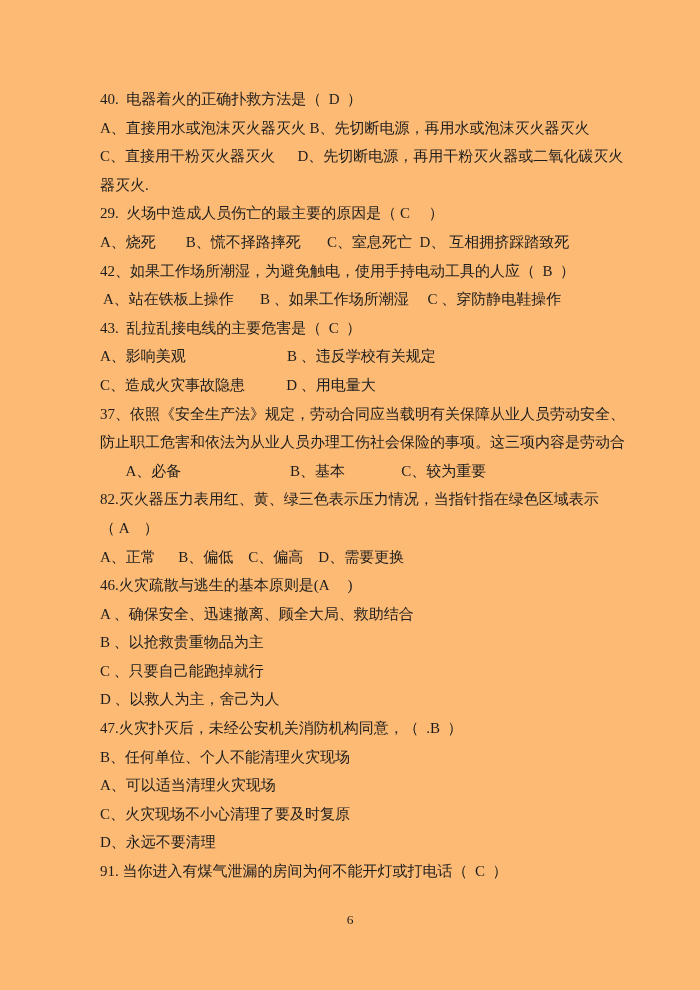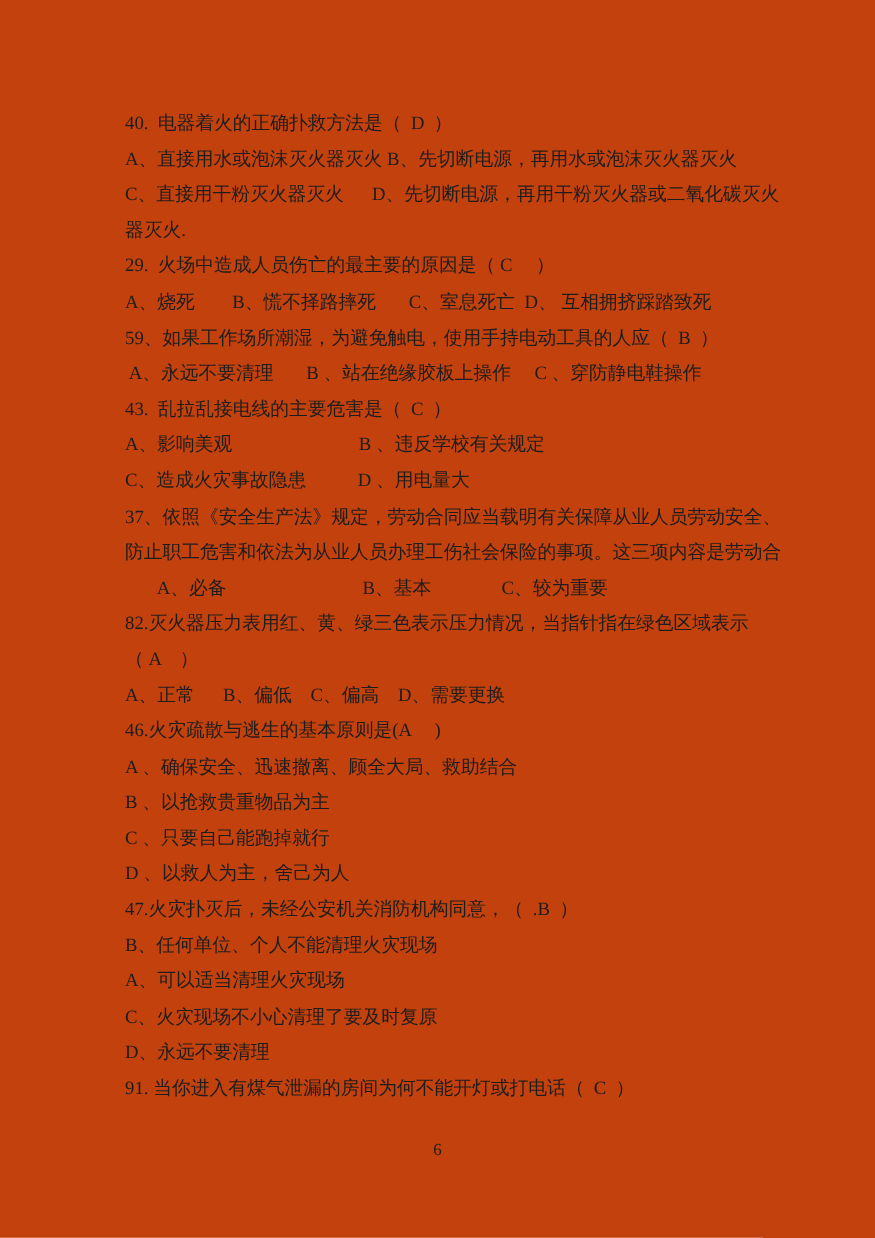--- a/index.html
+++ b/index.html
@@ -5,21 +5,21 @@
   html, body { margin: 0; padding: 0; }
   body {
     width: 700px;
     height: 990px;
     background: #ffffff;
   }
   .page {
     position: relative;
     width: 700px;
     height: 990px;
-    background: #c2410c;
+    background: #fdba74;
     font-family: "Liberation Serif", "DejaVu Serif", serif;
     color: #1d1d1d;
     overflow: hidden;
   }
   .content {
     position: absolute;
     left: 100px;
     top: 85px;
     width: 522px;
   }
@@ -53,22 +53,22 @@
       <div class="line">C、直接用干粉灭火器灭火      D、先切断电源，再用干粉灭火器或二氧化碳灭火</div>
       <div class="line">器灭火.</div>
     </div>
 
     <div>
       <div class="line">29.  火场中造成人员伤亡的最主要的原因是（ C     ）</div>
       <div class="line">A、烧死        B、慌不择路摔死       C、室息死亡  D、 互相拥挤踩踏致死</div>
     </div>
 
     <div>
-      <div class="line">59、如果工作场所潮湿，为避免触电，使用手持电动工具的人应（  B  ）</div>
-      <div class="line"> A、永远不要清理       B 、站在绝缘胶板上操作     C 、穿防静电鞋操作</div>
+      <div class="line">42、如果工作场所潮湿，为避免触电，使用手持电动工具的人应（  B  ）</div>
+      <div class="line"> A、站在铁板上操作       B 、如果工作场所潮湿     C 、穿防静电鞋操作</div>
     </div>
 
     <div>
       <div class="line">43.  乱拉乱接电线的主要危害是（  C  ）</div>
       <div class="line">A、影响美观                           B 、违反学校有关规定</div>
       <div class="line">C、造成火灾事故隐患           D 、用电量大</div>
     </div>
 
     <div>
       <div class="line">37、依照《安全生产法》规定，劳动合同应当载明有关保障从业人员劳动安全、</div>

